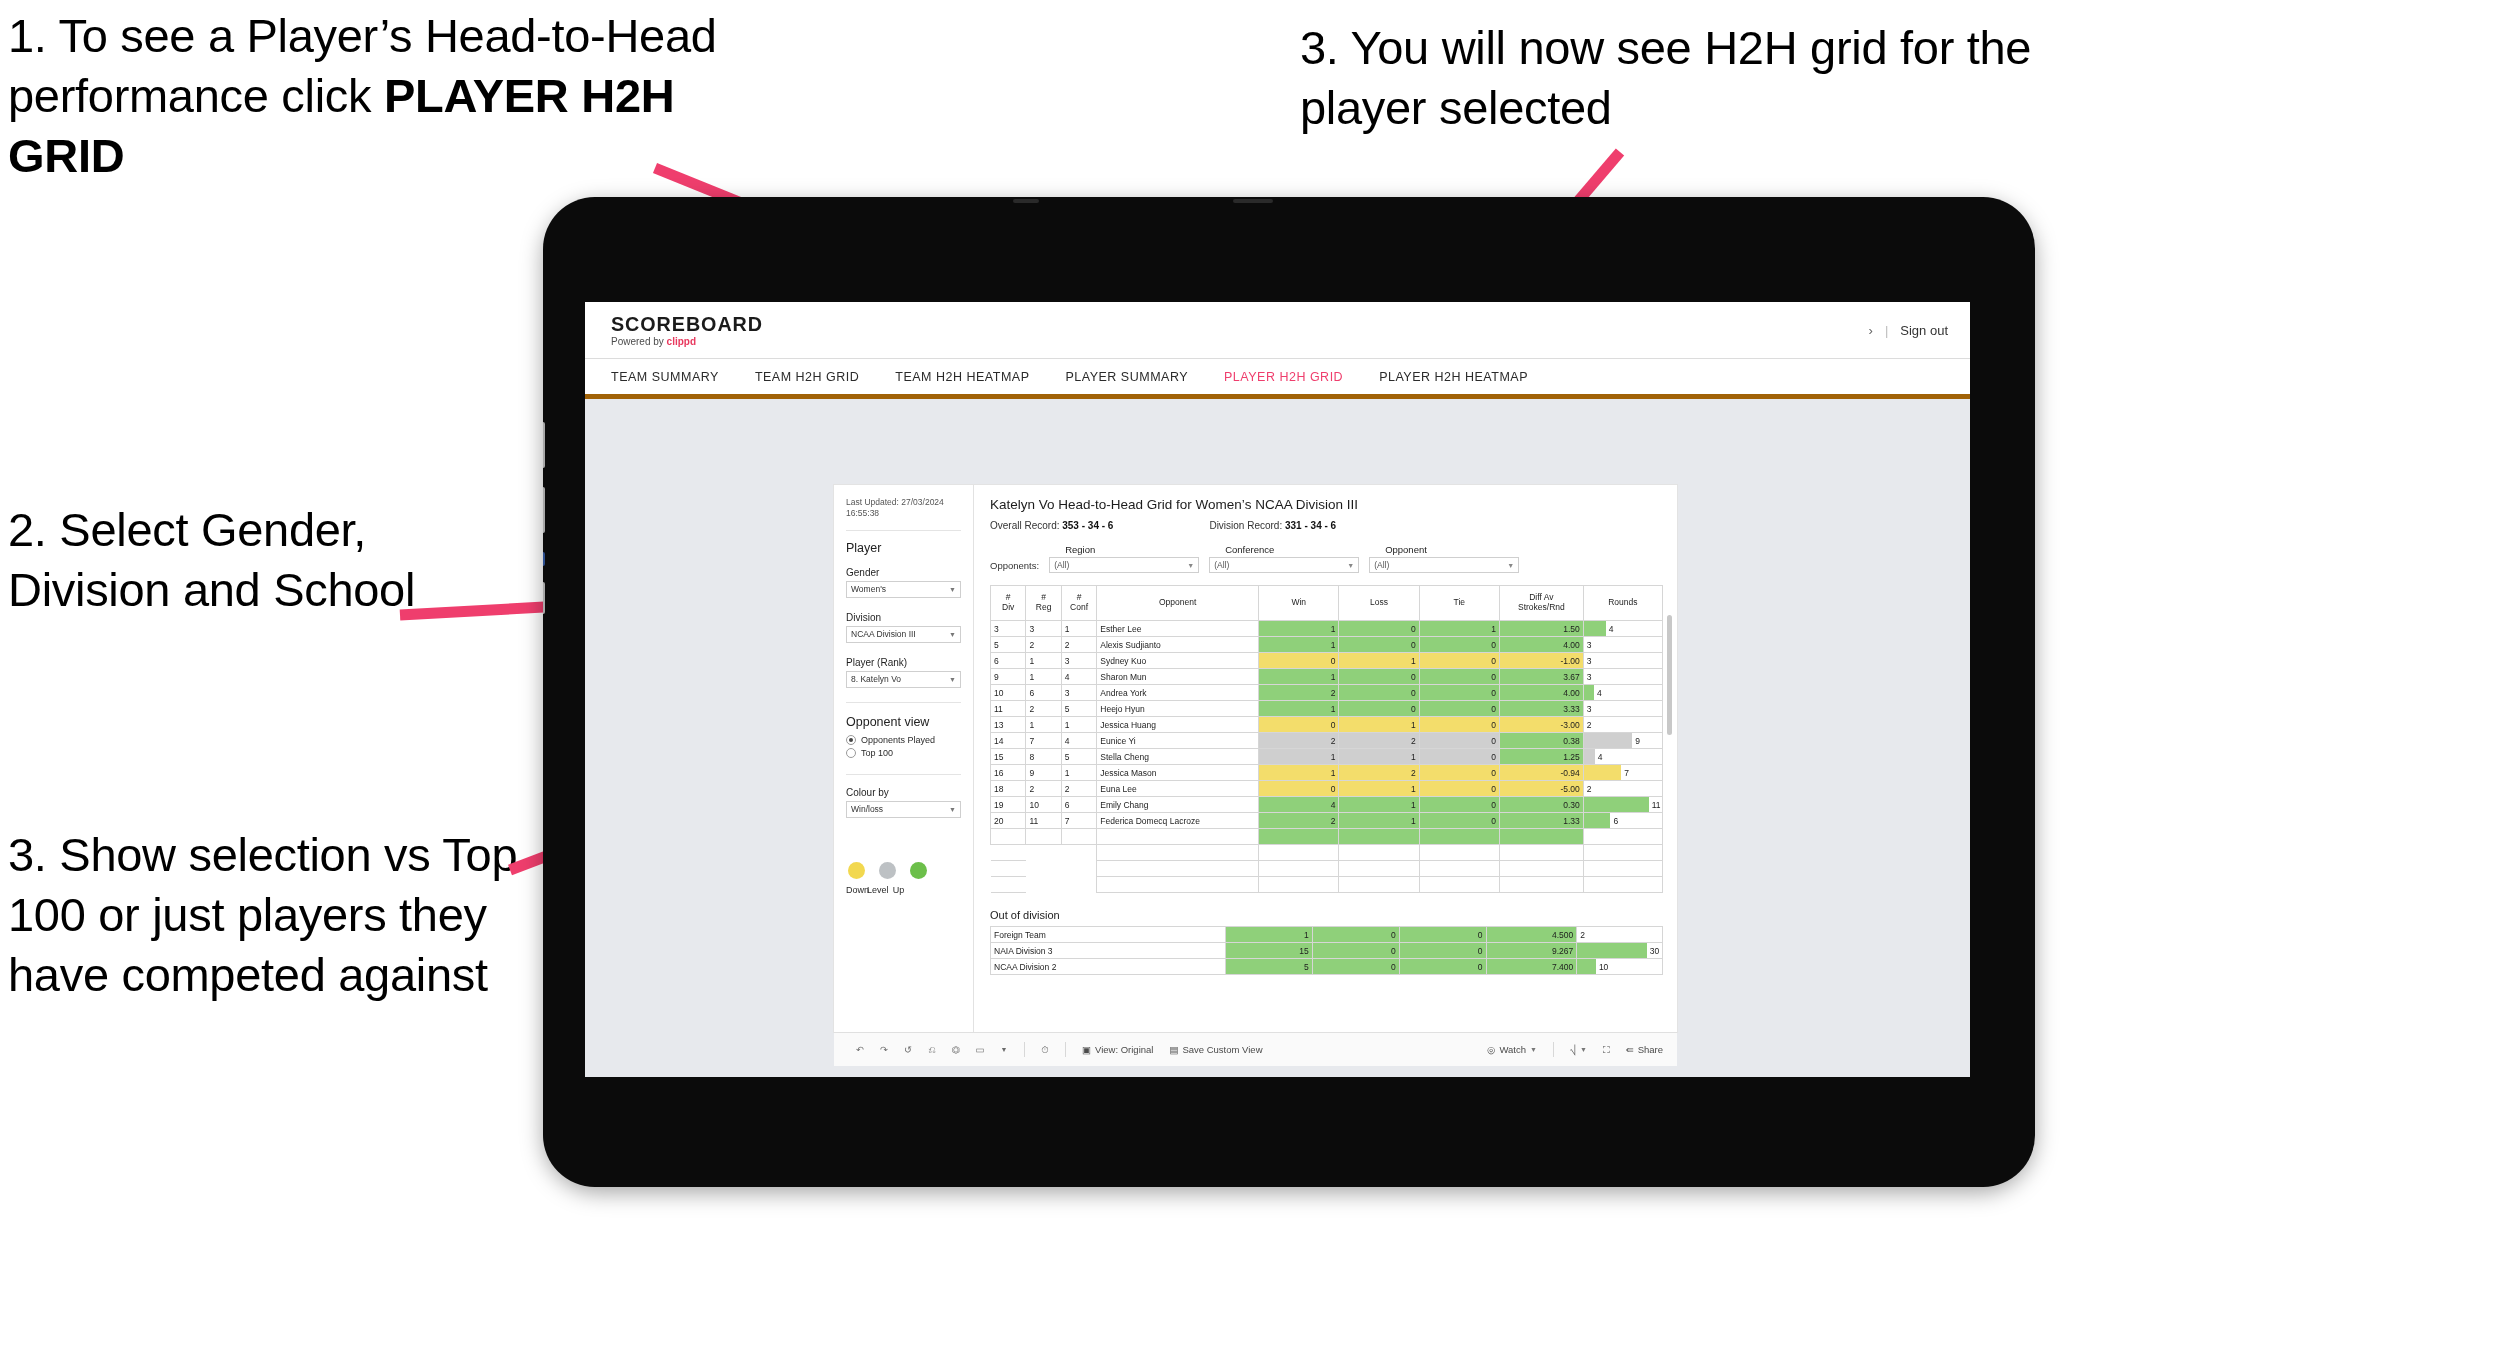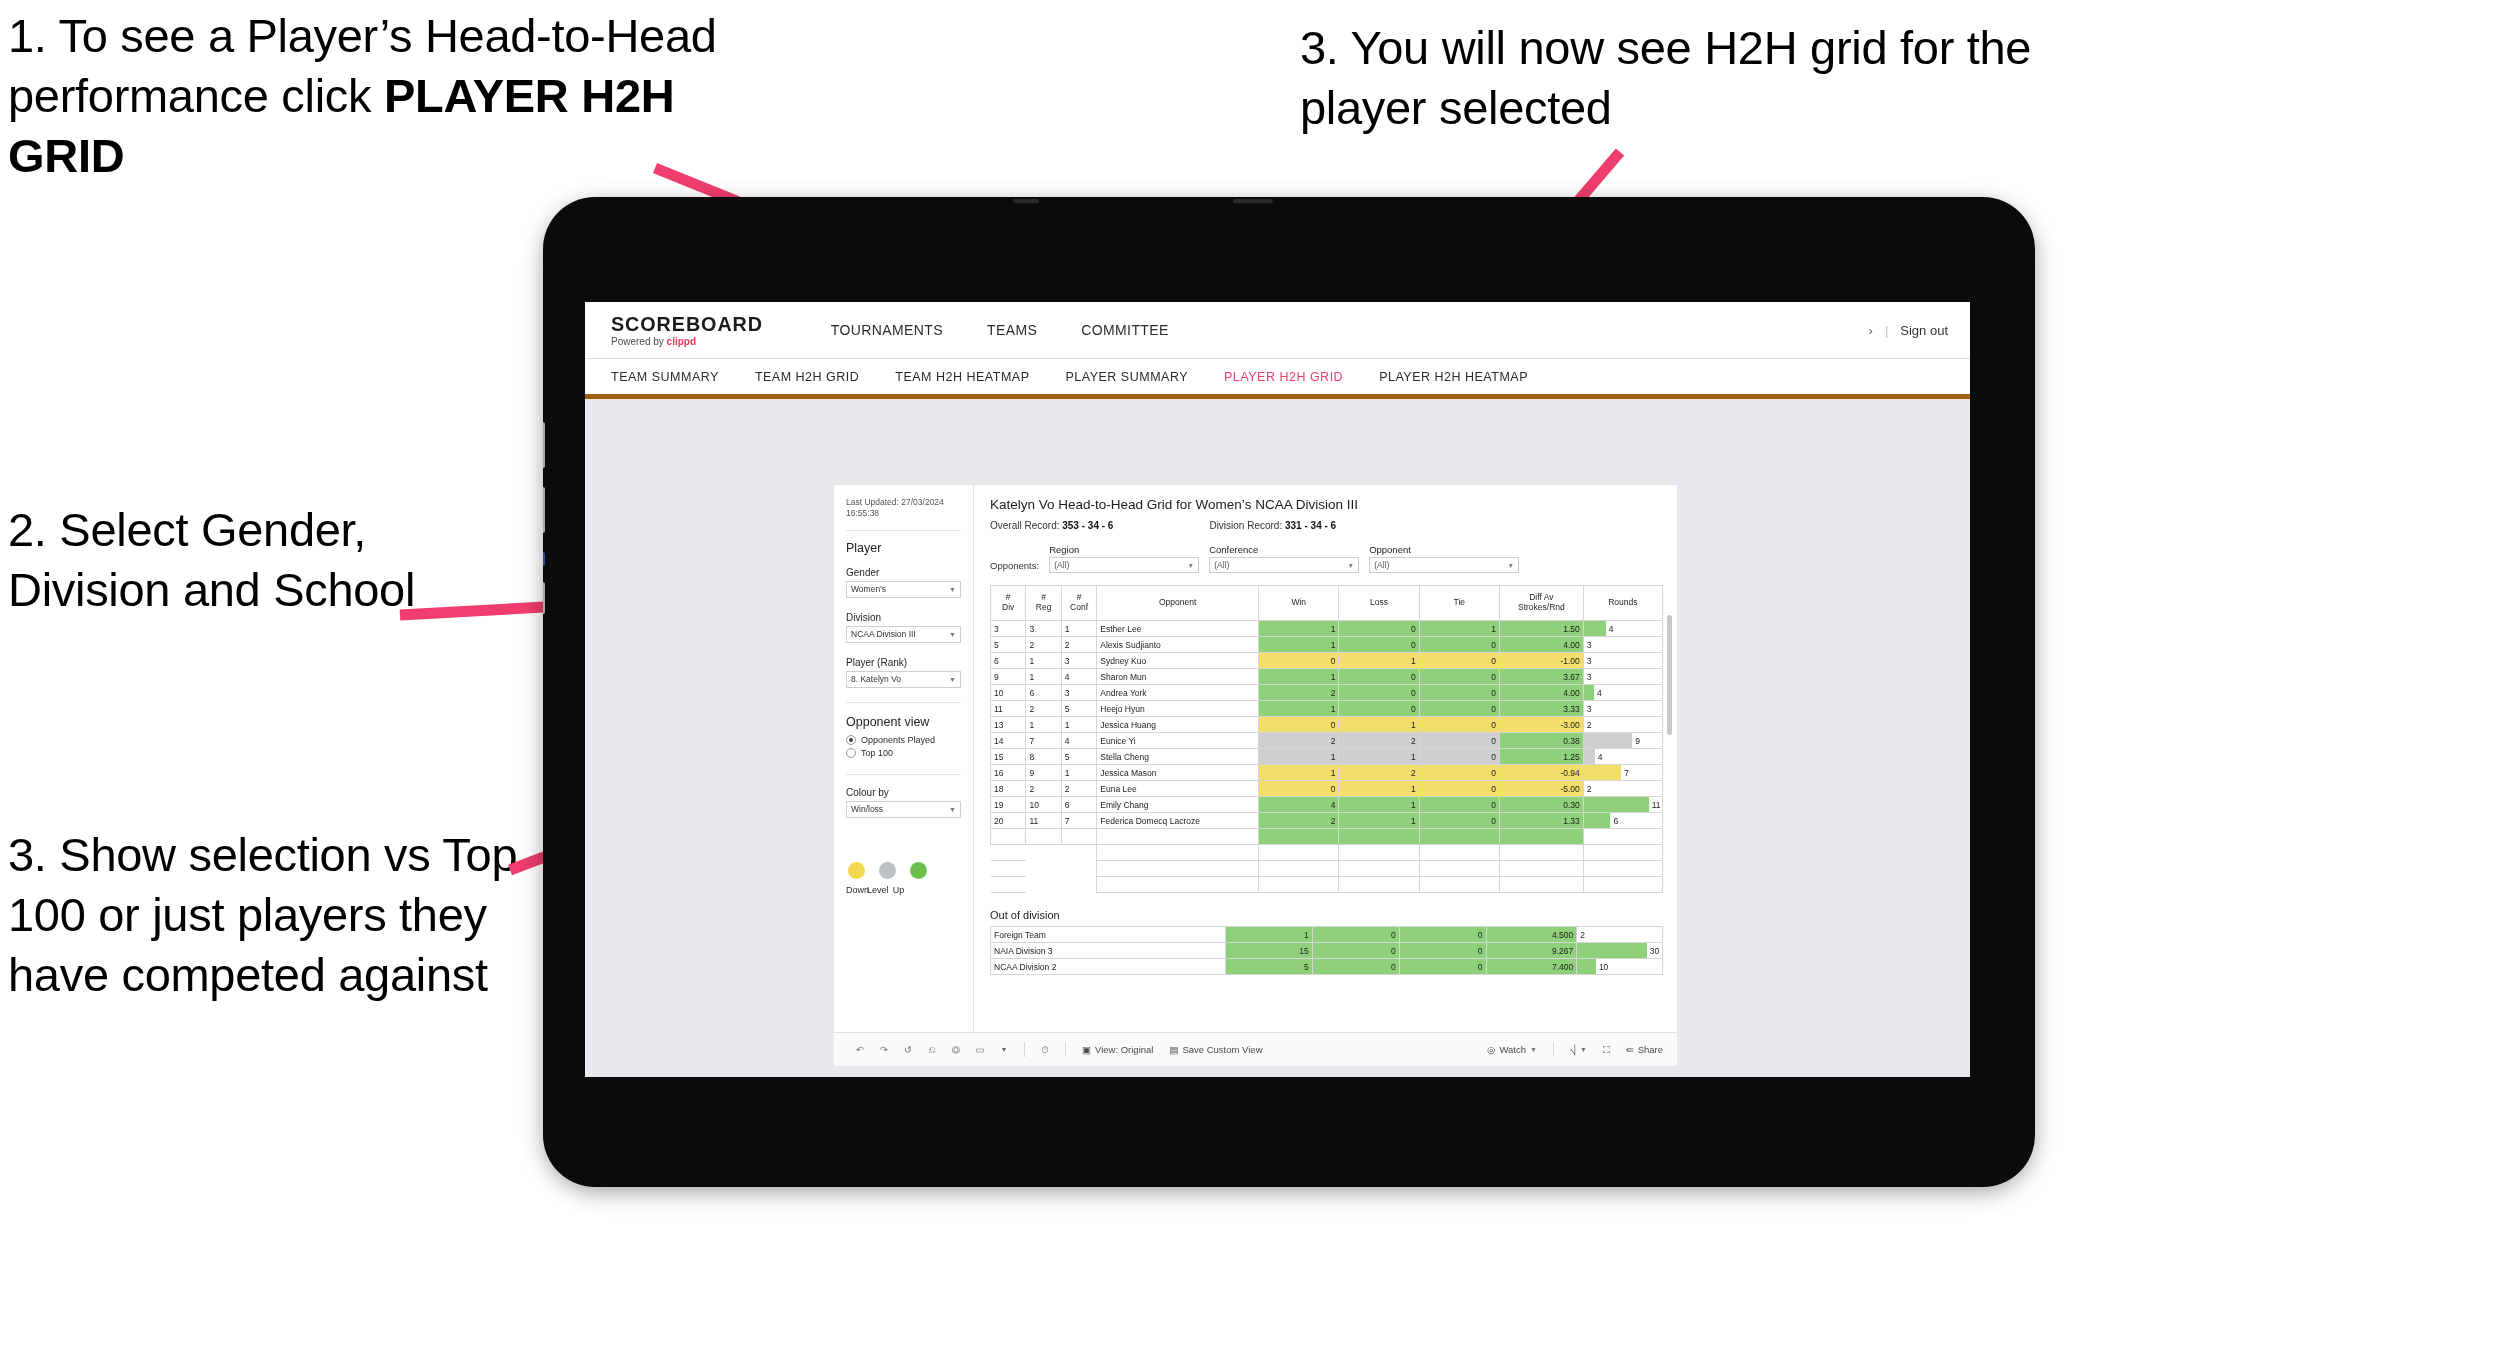--- a/index.html
+++ b/index.html
@@ -143,21 +143,21 @@
 
   
   #vizmain{flex:1;padding:12px 14px 0 16px;box-sizing:border-box;position:relative;}
   .viz-title{font-size:13.5px;color:#1c1c1c;margin-bottom:8px;}
   .rec-row{display:flex;font-size:10px;color:#333;margin-bottom:13px;}
   .rec-row .rec{margin-right:96px;}
   .rec-row b{color:#111;font-weight:700;}
   .opp-row{display:flex;align-items:flex-end;gap:10px;margin-bottom:12px;}
   .opp-lbl{font-size:9.5px;color:#333;padding-bottom:2px;}
   .opp-f{width:150px;}
-  .opp-f .cap{font-size:9.5px;color:#222;margin-bottom:2px;}
+  .opp-f .cap{font-size:9.5px;color:#222;margin-bottom:2px;margin-left:16px;}
   .opp-f .sel{
     border:1px solid #cfcfcf;background:#fff;height:14px;
     display:flex;align-items:center;justify-content:space-between;
     padding:0 4px;font-size:8.5px;color:#555;
   }
   .opp-f .sel .car{font-size:7px;color:#888;}
 
   
   table.grid{border-collapse:collapse;width:100%;font-size:8.5px;table-layout:fixed;}
   table.grid th,table.grid td{border:1px solid #d6d6d6;padding:0 3px;height:15px;color:#1d1d1d;}
@@ -233,25 +233,20 @@
     <div class="side-btn" style="left:-3px;top:355px;width:5px;height:14px;background:#2d4f8f;"></div>
     <div class="side-btn" style="left:-3px;top:385px;width:5px;height:32px;"></div>
 
     <div id="screen">
 
       <div id="app-header">
         <div class="brand">
           <div class="brand-top">SCOREBOARD</div>
           <div class="brand-sub"><span>Powered by </span><span class="clippd">clippd</span></div>
         </div>
-        <nav class="nav-main">
-          <a href="#">TOURNAMENTS</a>
-          <a href="#">TEAMS</a>
-          <a href="#">COMMITTEE</a>
-        </nav>
         <div class="header-right">
           <span class="chev">›</span>
           <span class="divider">|</span>
           <a href="#" style="color:#333;text-decoration:none;">Sign out</a>
         </div>
       </div>
 
       <div id="subnav">
         <a href="#">TEAM SUMMARY</a>
         <a href="#">TEAM H2H GRID</a>

